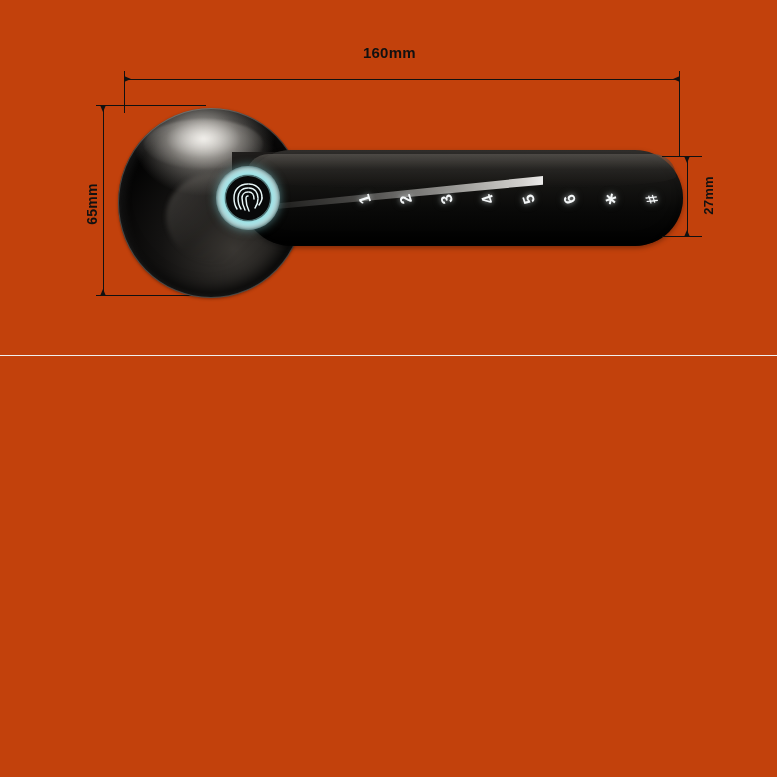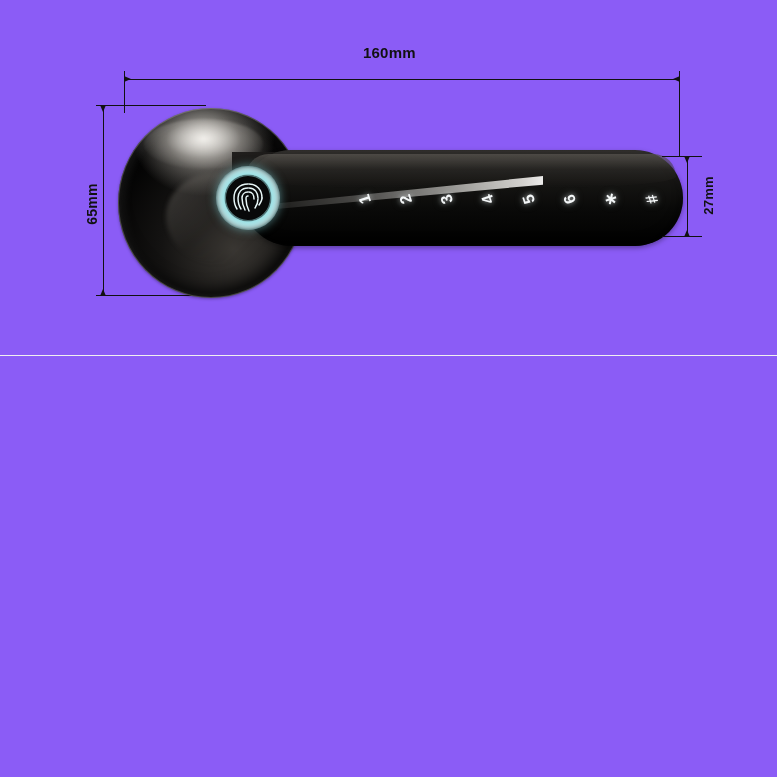--- a/index.html
+++ b/index.html
@@ -1,17 +1,17 @@
 <!DOCTYPE html>
 <html><head>
 <meta charset="utf-8">
 <style>
   html,body{margin:0;padding:0;background:#ffffff;}
   body{width:777px;height:777px;overflow:hidden;font-family:"Liberation Sans",sans-serif;}
-  #stage{position:relative;width:777px;height:777px;background:#8b5cf6;}
+  #stage{position:relative;width:777px;height:777px;background:#c2410c;}
 
   
   .dimtext{position:absolute;color:#111;font-family:"Liberation Sans",sans-serif;
            font-weight:600;letter-spacing:.2px;white-space:nowrap;}
   .dimline{position:absolute;background:#111;}
   .dimline.h{height:1px;}
   .dimline.v{width:1px;}
   .tick{position:absolute;background:#111;}
   .tick.v{width:1px;}
   .tick.h{height:1px;}

